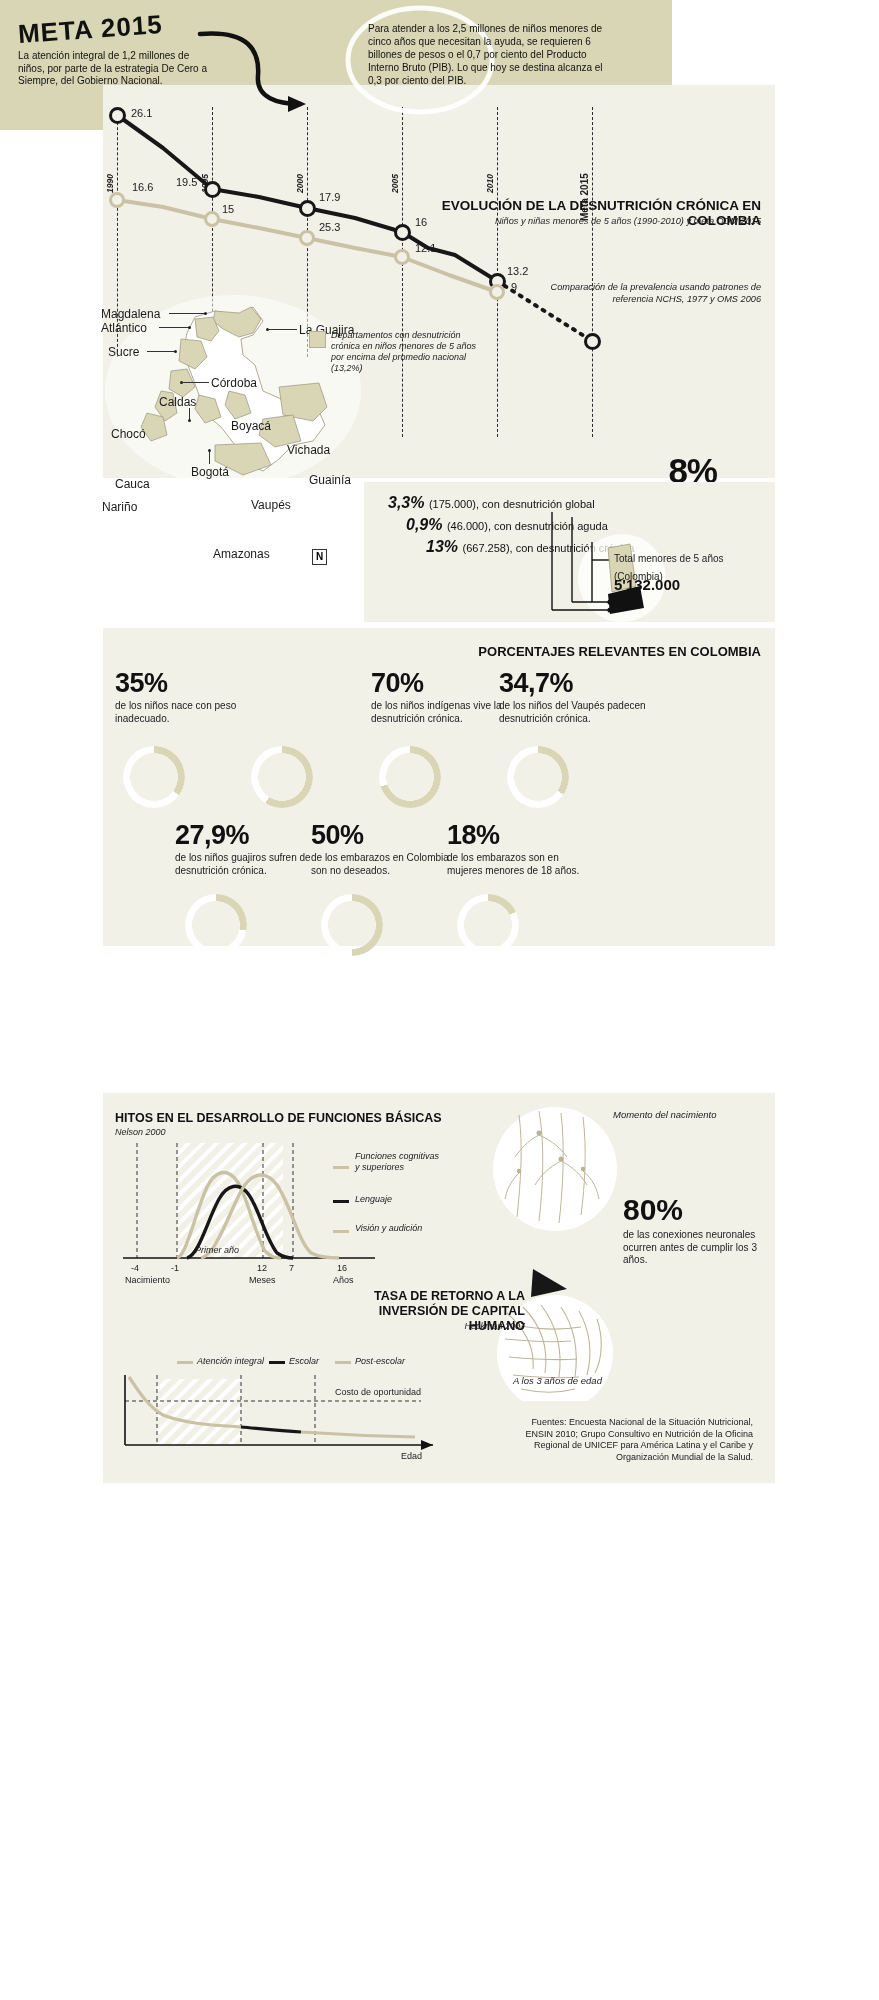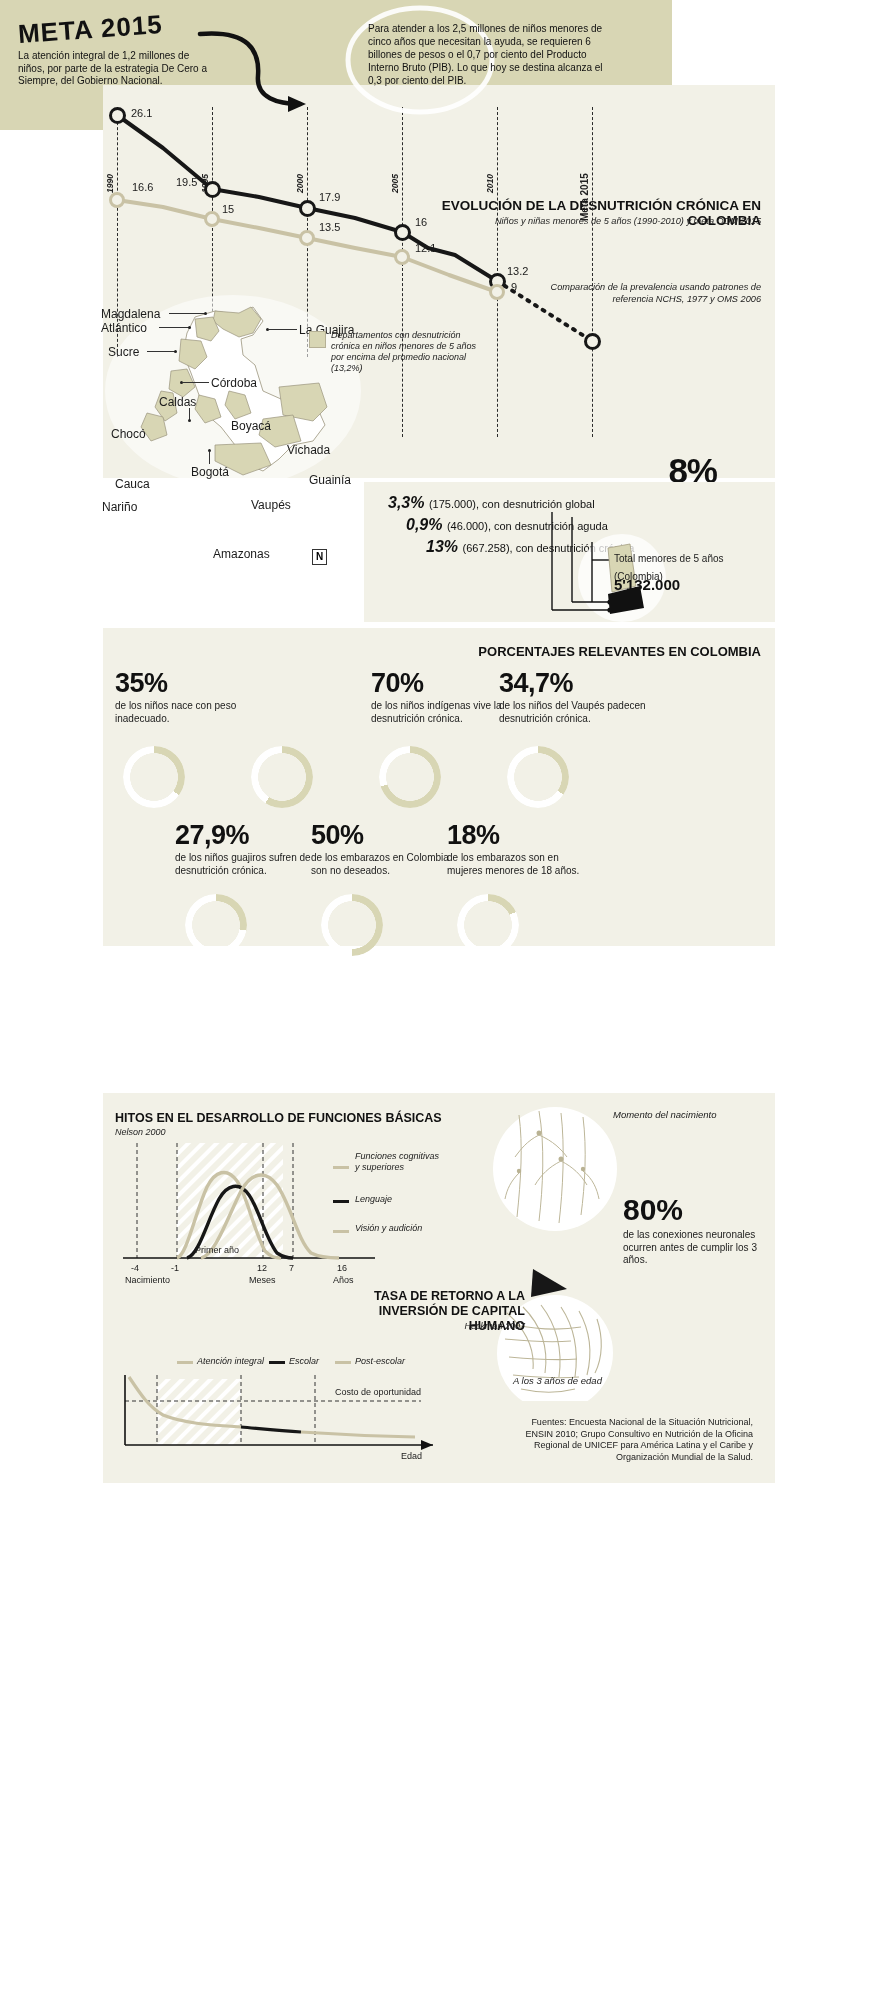--- a/index.html
+++ b/index.html
@@ -1,19 +1,19 @@
 <!DOCTYPE html>
 <html><head>
 <meta charset="utf-8">
 <style>
   html,body{margin:0;padding:0;background:#ffffff;}
   body{font-family:"Liberation Sans",sans-serif;width:879px;height:2000px;overflow:hidden;position:relative;}
   .page{position:absolute;left:0;top:0;width:879px;height:2000px;background:#ffffff;}
   .panel{position:absolute;background:#f2f1e7;}
-  .ital{}
+  .ital{font-style:italic;}
   
   #sec1{left:103px;top:85px;width:672px;height:393px;}
   #chartTitle{position:absolute;right:14px;top:113px;width:330px;text-align:right;font-size:13.5px;font-weight:bold;color:#111;line-height:15px;}
   #chartSub{position:absolute;right:14px;top:131px;width:340px;text-align:right;font-size:9.2px;font-style:italic;color:#222;}
   #note1{position:absolute;right:14px;top:196px;width:230px;text-align:right;font-size:9.2px;font-style:italic;color:#222;line-height:12px;}
   .vline{position:absolute;width:0;border-left:1px dashed #2b2b2b;}
   .yrlabel{position:absolute;font-size:8.6px;font-weight:bold;font-style:italic;color:#222;
            transform:rotate(-90deg);transform-origin:left bottom;white-space:nowrap;}
   .dot{position:absolute;border-radius:50%;box-sizing:border-box;}
   .dotdark{border:3px solid #171717;background:#f2f1e7;}
@@ -108,21 +108,21 @@
     <div class="dot dotlite" style="left:386px;top:199px;width:16px;height:16px;"></div>
 
     <div class="val" style="left:28px;top:22px;">26.1</div>
     <div class="val" style="left:73px;top:91px;">19.5</div>
     <div class="val" style="left:216px;top:106px;">17.9</div>
     <div class="val" style="left:312px;top:131px;">16</div>
     <div class="val" style="left:404px;top:180px;">13.2</div>
 
     <div class="val" style="left:29px;top:96px;">16.6</div>
     <div class="val" style="left:119px;top:118px;">15</div>
-    <div class="val" style="left:216px;top:136px;">13.5</div>
+    <div class="val" style="left:216px;top:136px;">25.3</div>
     <div class="val" style="left:312px;top:157px;">12.1</div>
     <div class="val" style="left:408px;top:196px;">9</div>
 
     <div id="big8">8%</div>
     <div id="note8">Este fue el ideal planteado en el 2010; sin embargo, sigue siendo preocupante una desnutrición crónica tan alta.</div>
 
     <div id="mapwrap">
       <svg width="330" height="190" viewBox="0 0 330 190">
         <ellipse cx="130" cy="96" rx="128" ry="96" fill="#ffffff" opacity="0.55"></ellipse>
 

